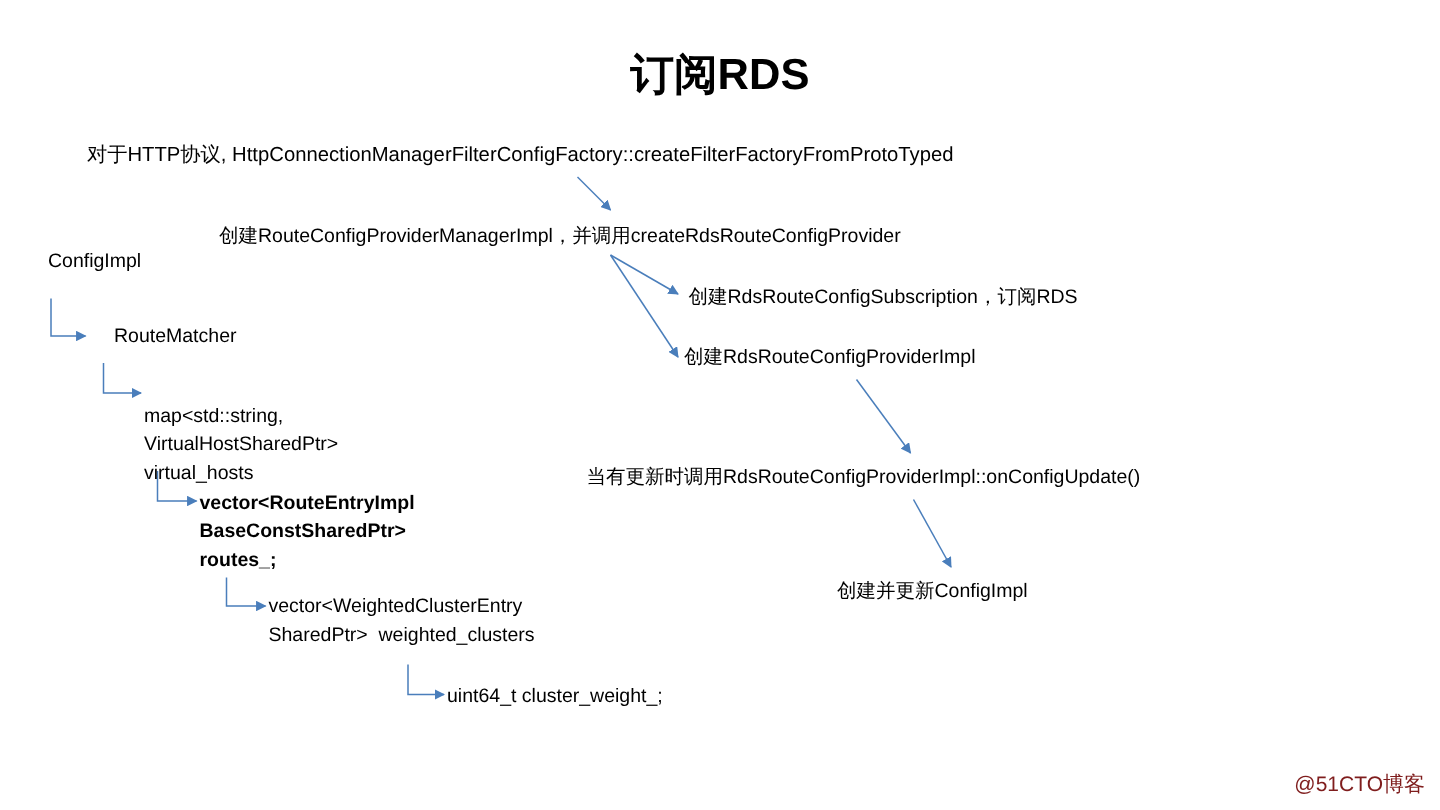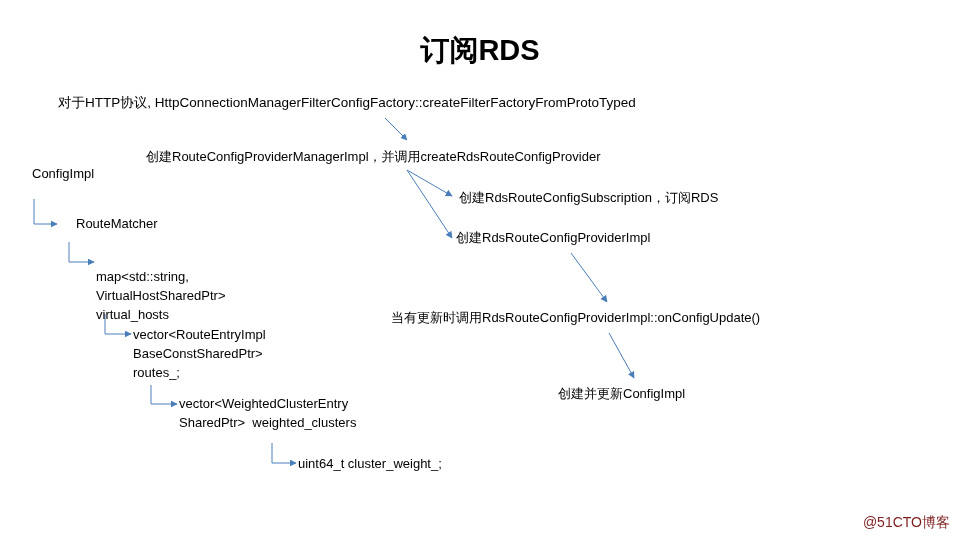--- a/index.html
+++ b/index.html
@@ -47,20 +47,20 @@
 <div class="t" style="left:459px; top:188px;">创建RdsRouteConfigSubscription，订阅RDS</div>
 <div class="t" style="left:456px; top:228px;">创建RdsRouteConfigProviderImpl</div>
 <div class="t" style="left:391px; top:308px;">当有更新时调用RdsRouteConfigProviderImpl::onConfigUpdate()</div>
 <div class="t" style="left:558px; top:384px;">创建并更新ConfigImpl</div>
 
 <div class="t" style="left:32px; top:164px;text-align:right;">ConfigImpl</div>
 <div class="t" style="left:76px; top:214px;">RouteMatcher</div>
 <div class="t ml" style="left:96px; top:267px;">map&lt;std::string,
 VirtualHostSharedPtr&gt;
 virtual_hosts</div>
-<div class="t ml" style="left:133px; top:325px;">vector&lt;RouteEntryImpl
+<div class="t ml" style="left:133px; top:325px;font-weight:bold;">vector&lt;RouteEntryImpl
 BaseConstSharedPtr&gt;
 routes_;</div>
 <div class="t ml" style="left:179px; top:394px;">vector&lt;WeightedClusterEntry
 SharedPtr&gt;  weighted_clusters</div>
 <div class="t" style="left:298px; top:454px;">uint64_t cluster_weight_;</div>
 
 <div class="wm">@51CTO博客</div>
 
 </body></html>

